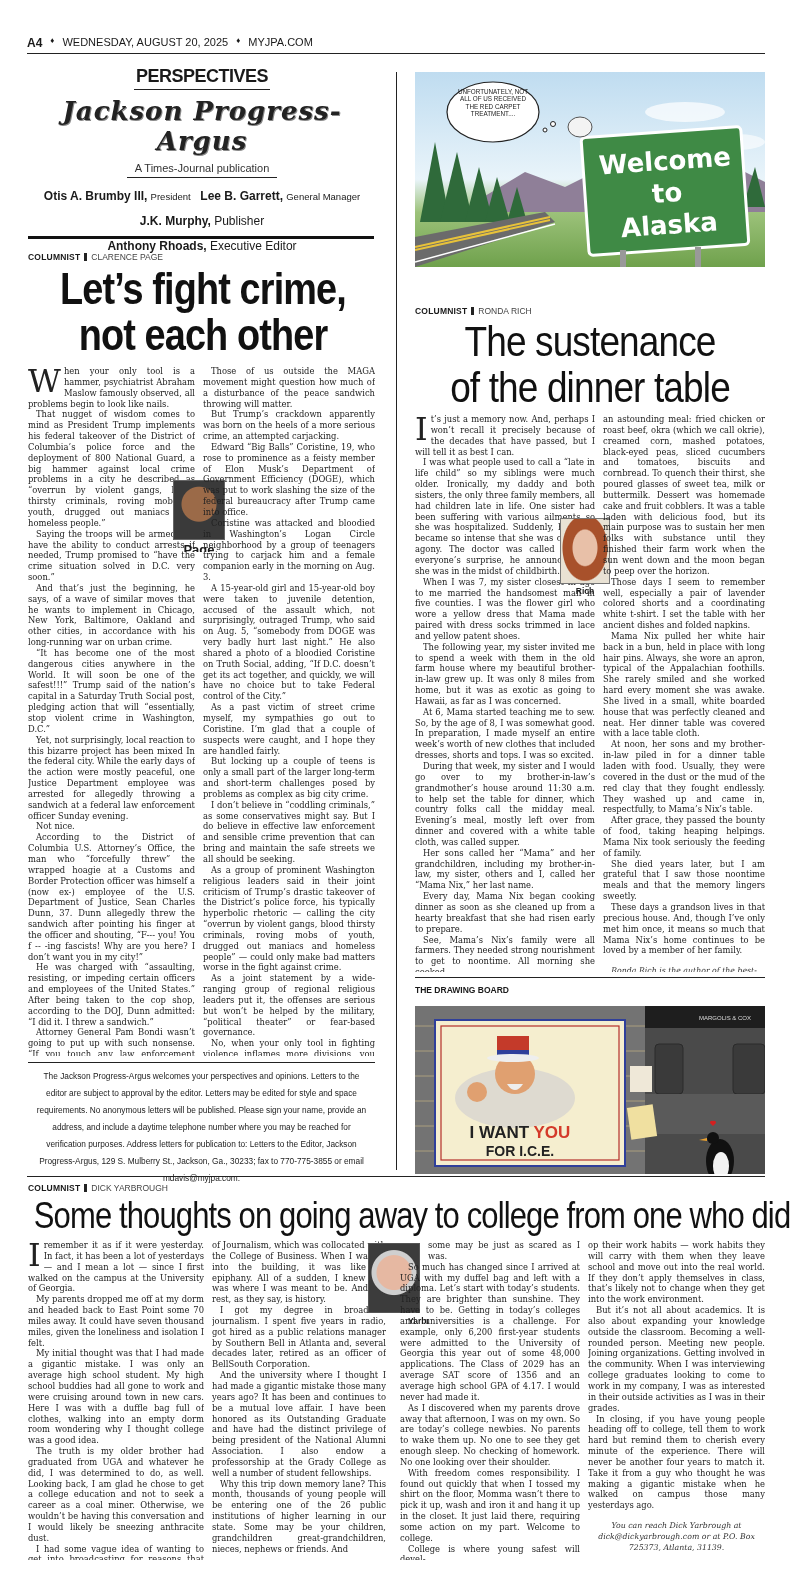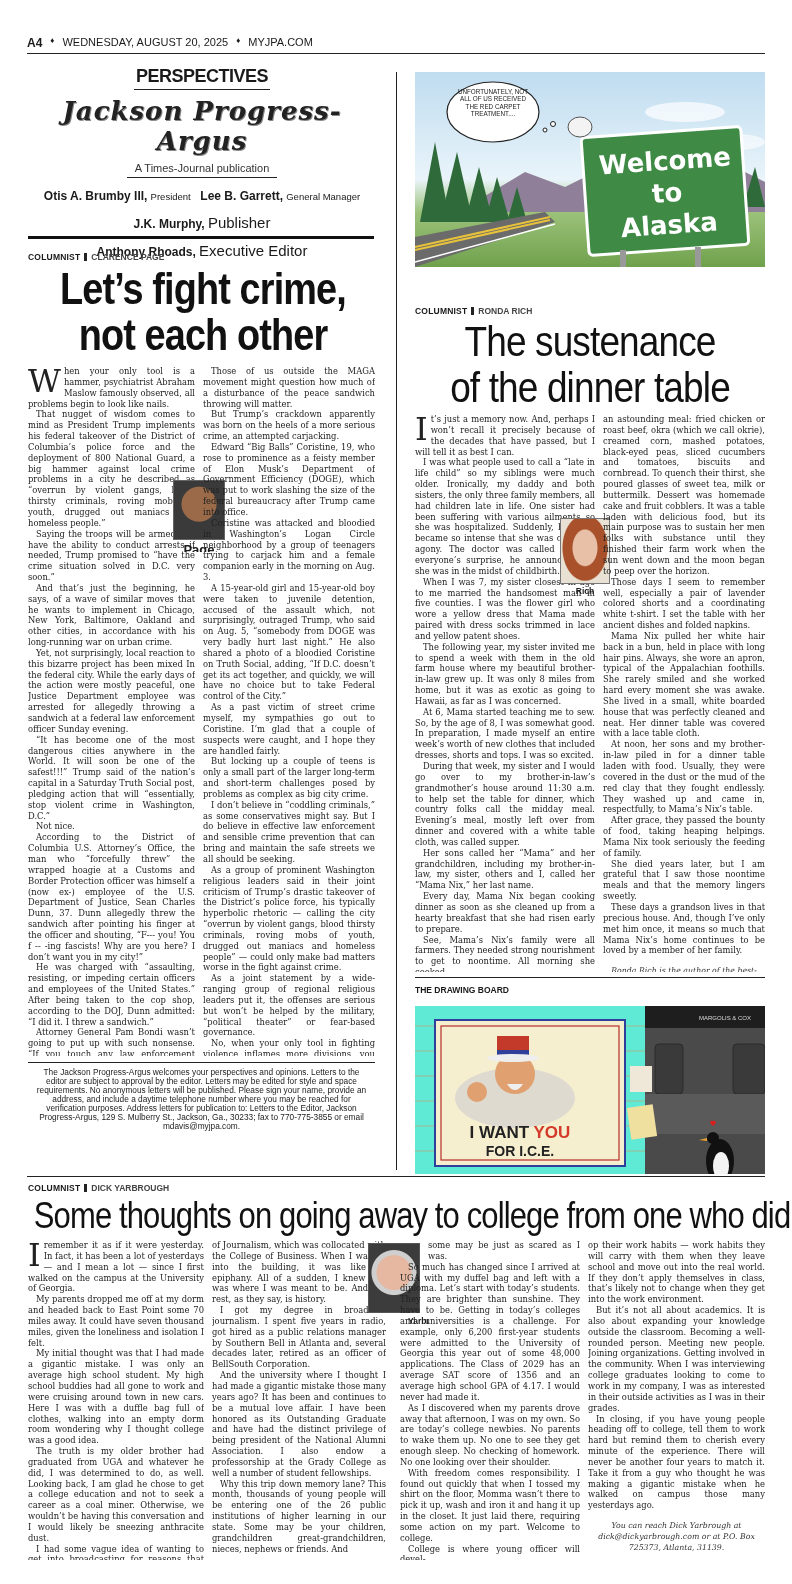--- a/index.html
+++ b/index.html
@@ -13,48 +13,48 @@
 
   .masthead { position: absolute; left: 27px; top: 66px; width: 350px; text-align: center; }
   .persp { display: inline-block; font-family: Liberation Sans, sans-serif; font-weight: bold; font-size: 18px;
     letter-spacing: -0.5px; border-bottom: 1.5px solid #222; padding: 0 2px 2px; }
   .nameplate { font-family: "DejaVu Serif", serif; font-weight: bold; font-style: italic; font-size: 26px; margin-top: 6px; letter-spacing: 1px; color: #222;
     text-shadow: 1px 1px 0 #888; }
   .tagline { display: inline-block; font-family: "Liberation Sans", sans-serif; font-size: 11px; color: #333; border-bottom: 1px solid #222; padding: 0 8px 3px; margin-top: 6px; }
   .staff-line { font-family: "Liberation Sans", sans-serif; font-size: 11.5px; margin-top: 11px; }
   .staff-line b { font-size: 12px; }
   .staff-line .role { font-size: 9.5px; }
-  .staff-line .role2 { font-size: 15px; }
+  .staff-line .role2 { font-size: 12px; }
   .mast-rule { position: absolute; left: 28px; top: 236px; width: 346px; border-top: 3px solid #111; }
 
   .vrule { position: absolute; left: 396px; top: 72px; height: 1098px; border-left: 1px solid #222; }
 
   .cartoon1 { position: absolute; left: 415px; top: 72px; width: 350px; height: 195px; overflow: hidden; background: linear-gradient(#bfdcf0, #e9f4fa 55%, #9cc27a 72%, #6fa14c); }
 
   .kicker { font-family: "Liberation Sans", sans-serif; font-size: 8.5px; }
   .kicker b { font-weight: 900; letter-spacing: 0.2px; }
   .kicker .bar { display: inline-block; width: 3px; height: 8px; background: #222; margin: 0 4px -1px; }
-  .kicker .nm { font-weight: bold; color: #444; }
+  .kicker .nm { font-weight: normal; color: #444; }
 
   .head { font-family: "Liberation Sans", sans-serif; font-weight: bold; color: #111; text-align: center; letter-spacing: -1px; line-height: 1.0; transform: scaleX(0.86); }
 
   .body-text { font-family: "DejaVu Serif", serif; font-size: 8.4px; line-height: 10.85px; text-align: justify; color: #222; }
   .body-text p { text-indent: 8px; }
   .body-text p.first { text-indent: 0; }
   .dropcap { float: left; font-size: 32px; line-height: 28px; margin: 1px 3px 0 0; font-family: "DejaVu Serif", serif; }
   .signoff { font-style: italic; text-align: center; font-size: 7.8px; line-height: 11px; margin-top: 9px; color: #333; }
 
   .col { position: absolute; overflow: hidden; }
 
   .letters-rule { position: absolute; left: 28px; top: 1062px; width: 347px; border-top: 1px solid #222; }
-  .letters { position: absolute; left: 33px; top: 1068px; width: 337px; font-family: "Liberation Sans", sans-serif; font-size: 8.3px; line-height: 9px; text-align: center; color: #222; }
+  .letters { position: absolute; left: 33px; top: 1068px; width: 337px; font-family: "Liberation Sans", sans-serif; font-size: 8.3px; line-height: 17px; text-align: center; color: #222; }
 
   .sec-rule { position: absolute; left: 415px; top: 977px; width: 350px; border-top: 1px solid #222; }
   .drawing-label { position: absolute; left: 415px; top: 985px; font-family: "Liberation Sans", sans-serif; font-weight: 900; font-size: 8.5px; }
-  .cartoon2 { position: absolute; left: 415px; top: 1006px; width: 350px; height: 168px; overflow: hidden; background: #5eead4; }
+  .cartoon2 { position: absolute; left: 415px; top: 1006px; width: 350px; height: 168px; overflow: hidden; background: #737373; }
 
   .full-rule { position: absolute; left: 27px; top: 1176px; width: 738px; border-top: 1px solid #222; }
 </style>
 </head>
 <body>
 
 <div class="folio">
   <span class="pg">A4</span>
   <span class="dot">♦</span>
   <span>WEDNESDAY, AUGUST 20, 2025</span>
@@ -124,22 +124,22 @@
     <div>Let’s fight crime,</div>
     <div>not each other</div>
   </div>
 </div>
 
 <div class="col body-text" style="left:28px;top:366px;width:167px;height:690px;">
   <p class="first"><span class="dropcap">W</span><span>hen your only tool is a hammer, psychiatrist Abraham Maslow famously observed, all problems begin to look like nails.</span></p>
   <p>That nugget of wisdom comes to mind as President Trump implements his federal takeover of the District of Columbia’s police force and the deployment of 800 National Guard, a big hammer against local crime problems in a city he described as “overrun by violent gangs, blood thirsty criminals, roving mobs of youth, drugged out maniacs and homeless people.”</p>
   <p>Saying the troops will be armed and have the ability to conduct arrests if needed, Trump promised to “have the crime situation solved in D.C. very soon.”</p>
   <p>And that’s just the beginning, he says, of a wave of similar moves that he wants to implement in Chicago, New York, Baltimore, Oakland and other cities, in accordance with his long-running war on urban crime.</p>
+  <p>“It has become one of the most dangerous cities anywhere in the World. It will soon be one of the safest!!!” Trump said of the nation’s capital in a Saturday Truth Social post, pledging action that will “essentially, stop violent crime in Washington, D.C.”</p>
   <p>Yet, not surprisingly, local reaction to this bizarre project has been mixed In the federal city. While the early days of the action were mostly peaceful, one Justice Department employee was arrested for allegedly throwing a sandwich at a federal law enforcement officer Sunday evening.</p>
-  <p>“It has become one of the most dangerous cities anywhere in the World. It will soon be one of the safest!!!” Trump said of the nation’s capital in a Saturday Truth Social post, pledging action that will “essentially, stop violent crime in Washington, D.C.”</p>
   <p>Not nice.</p>
   <p>According to the District of Columbia U.S. Attorney’s Office, the man who “forcefully threw” the wrapped hoagie at a Customs and Border Protection officer was himself a (now ex-) employee of the U.S. Department of Justice, Sean Charles Dunn, 37. Dunn allegedly threw the sandwich after pointing his finger at the officer and shouting, “F--- you! You f -- -ing fascists! Why are you here? I don’t want you in my city!”</p>
   <p>He was charged with “assaulting, resisting, or impeding certain officers and employees of the United States.” After being taken to the cop shop, according to the DOJ, Dunn admitted: “I did it. I threw a sandwich.”</p>
   <p>Attorney General Pam Bondi wasn’t going to put up with such nonsense. “If you touch any law enforcement officer, we will come after you,” Bondi posted on X Thursday. “This is an example of the Deep State we have been up against for seven months as we work to refocus DOJ.”</p>
 </div>
 
 <div class="col" style="left:173px;top:480px;width:60px;height:72px;">
   <div style="width:52px;height:60px;background:radial-gradient(circle at 50% 40%, #9b6a48 0 17px, #3a3a3a 18px);border:1px solid #666;"></div>
   <div style="font-family:'Liberation Sans',sans-serif;font-weight:bold;font-size:13px;margin-top:2px;text-align:center;width:52px;">Page</div>
 </div>
@@ -266,21 +266,21 @@
 <div class="col" style="left:368px;top:1243px;width:60px;height:90px;">
   <div style="width:52px;height:70px;background:radial-gradient(circle at 50% 42%, #e6b8a2 0 17px, #cfcfcf 18px 22px, #3c3c3c 23px);border:1px solid #555;"></div>
   <div style="font-family:'Liberation Sans',sans-serif;font-weight:bold;font-size:8.5px;margin-top:3px;text-align:center;width:56px;padding-left:40px;">Yarbrough</div>
 </div>
 
 <div class="col body-text" style="left:400px;top:1240px;width:180px;height:320px;">
   <p class="first" style="padding-left:28px;">some may be just as scared as I was.</p>
   <p>So much has changed since I arrived at UGA with my duffel bag and left with a diploma. Let’s start with today’s students. They are brighter than sunshine. They have to be. Getting in today’s colleges and universities is a challenge. For example, only 6,200 first-year students were admitted to the University of Georgia this year out of some 48,000 applications. The Class of 2029 has an average SAT score of 1356 and an average high school GPA of 4.17. I would never had made it.</p>
   <p>As I discovered when my parents drove away that afternoon, I was on my own. So are today’s college newbies. No parents to wake them up. No one to see they get enough sleep. No checking of homework. No one looking over their shoulder.</p>
   <p>With freedom comes responsibility. I found out quickly that when I tossed my shirt on the floor, Momma wasn’t there to pick it up, wash and iron it and hang it up in the closet. It just laid there, requiring some action on my part. Welcome to college.</p>
-  <p>College is where young officer will devel-</p>
+  <p>College is where young safest will devel-</p>
 </div>
 
 <div class="col body-text" style="left:588px;top:1240px;width:177px;height:320px;">
   <p class="first">op their work habits — work habits they will carry with them when they leave school and move out into the real world. If they don’t apply themselves in class, that’s likely not to change when they get into the work environment.</p>
   <p>But it’s not all about academics. It is also about expanding your knowledge outside the classroom. Becoming a well-rounded person. Meeting new people. Joining organizations. Getting involved in the community. When I was interviewing college graduates looking to come to work in my company, I was as interested in their outside activities as I was in their grades.</p>
   <p>In closing, if you have young people heading off to college, tell them to work hard but remind them to cherish every minute of the experience. There will never be another four years to match it. Take it from a guy who thought he was making a gigantic mistake when he walked on campus those many yesterdays ago.</p>
   <div class="signoff">You can reach Dick Yarbrough at dick@dickyarbrough.com or at P.O. Box 725373, Atlanta, 31139.</div>
 </div>
 
 </body></html>

